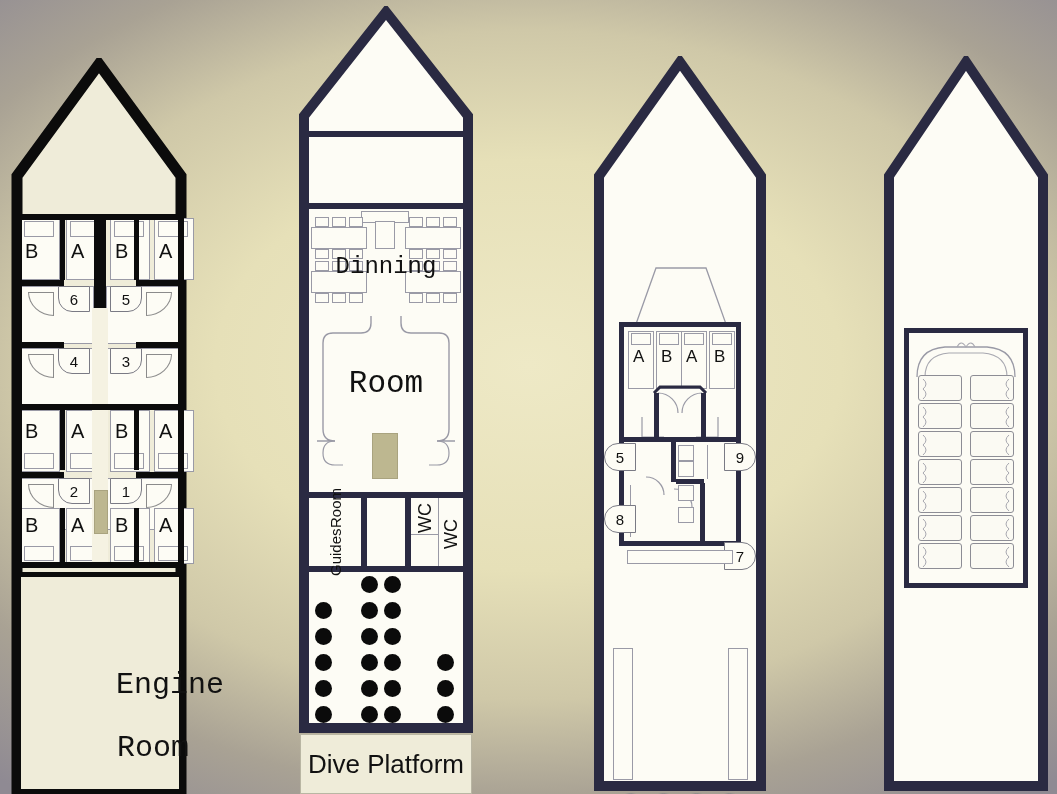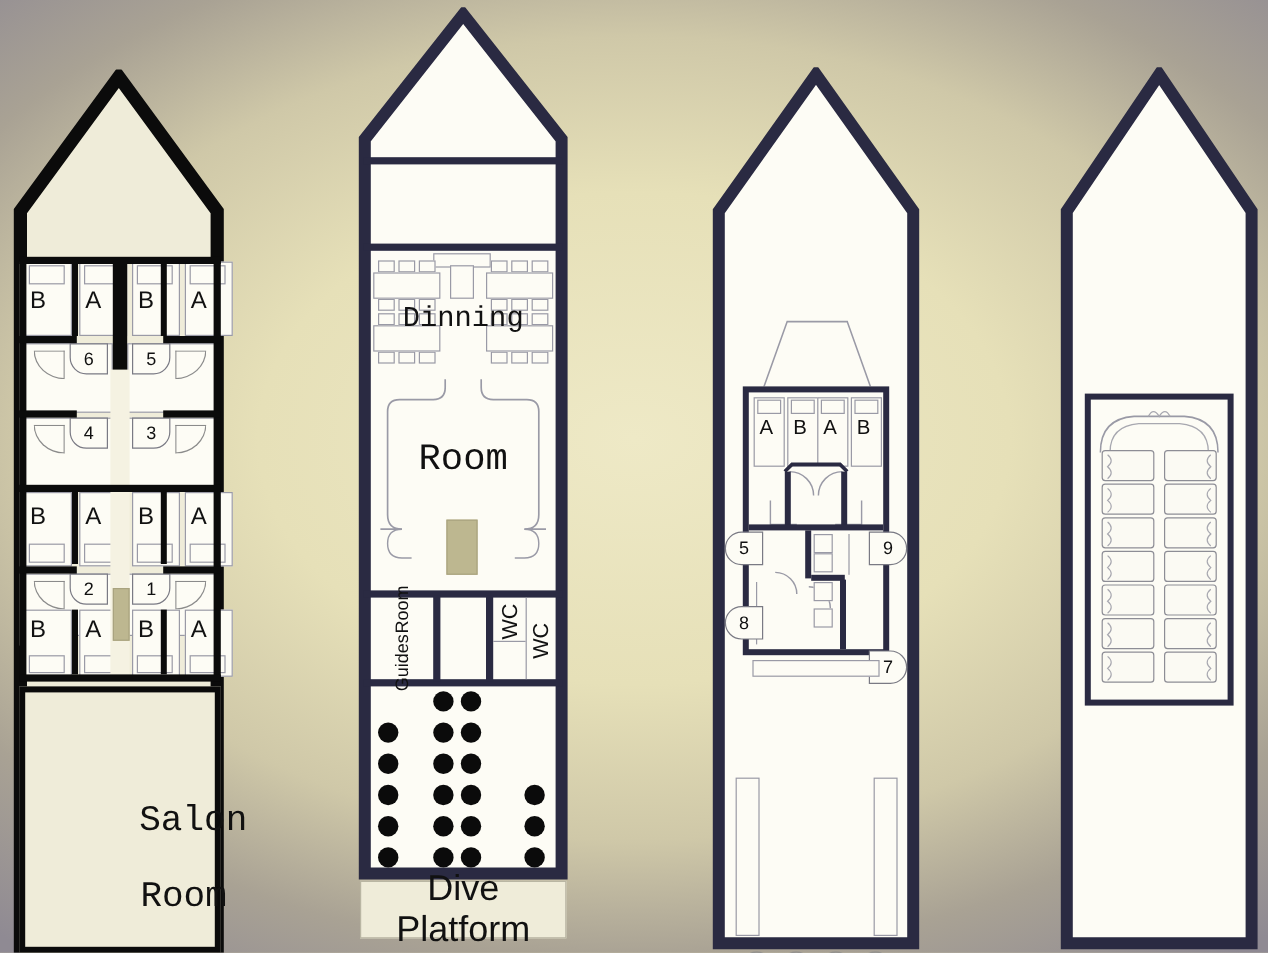--- a/index.html
+++ b/index.html
@@ -155,21 +155,21 @@
       <div class="wallB" style="left:46px;top:252px;width:5px;height:60px;"></div>
       <div class="wallB" style="left:120px;top:252px;width:5px;height:60px;"></div>
       <div class="wallB" style="left:46px;top:350px;width:5px;height:54px;"></div>
       <div class="wallB" style="left:120px;top:350px;width:5px;height:54px;"></div>
 
       <div style="position:absolute;left:2px;top:414px;width:168px;height:222px;
                   background:#efecd9;border:5px solid #0b0b0b;box-sizing:border-box;"></div>
     </div>
 
     <div class="lbl big" style="left:0;top:580px;width:182px;">
-      <span>Salon</span><br>
+      <span>Engine</span><br>
       <span>Room</span>
     </div>
   </div>
 
   <div class="deck" id="deck2" style="left:295px;top:6px;width:182px;height:788px;">
     <div class="hull">
       <svg viewBox="0 0 182 788" preserveAspectRatio="none">
         <path d="M9,722 L9,110 L91,6 L173,110 L173,722 Z" fill="#fdfcf5" stroke="#2a2a42" stroke-width="10" stroke-linejoin="miter"></path>
       </svg>
     </div>
@@ -260,21 +260,21 @@
       <div class="dot" style="left:75px;top:52px;width:17px;height:17px;"></div>
       <div class="dot" style="left:75px;top:78px;width:17px;height:17px;"></div>
       <div class="dot" style="left:75px;top:104px;width:17px;height:17px;"></div>
       <div class="dot" style="left:75px;top:130px;width:17px;height:17px;"></div>
 
       <div class="dot" style="left:128px;top:78px;width:17px;height:17px;"></div>
       <div class="dot" style="left:128px;top:104px;width:17px;height:17px;"></div>
       <div class="dot" style="left:128px;top:130px;width:17px;height:17px;"></div>
     </div>
 
-    <div class="plate" style="left:5px;top:728px;width:172px;height:48px;font-size:30px;text-align:center;">Dive Platform</div>
+    <div class="plate" style="left:5px;top:728px;width:172px;height:60px;font-size:26px;text-align:center;">Dive Platform</div>
   </div>
 
   <div class="deck" id="deck3" style="left:590px;top:56px;width:180px;height:738px;">
     <div class="hull">
       <svg viewBox="0 0 180 738" preserveAspectRatio="none">
         <path d="M9,730 L9,120 L90,6 L171,120 L171,730 Z" fill="#fdfcf5" stroke="#2a2a42" stroke-width="10" stroke-linejoin="miter"></path>
       </svg>
     </div>
 
     <svg width="180" height="738" style="position:absolute;left:0;top:0;">

